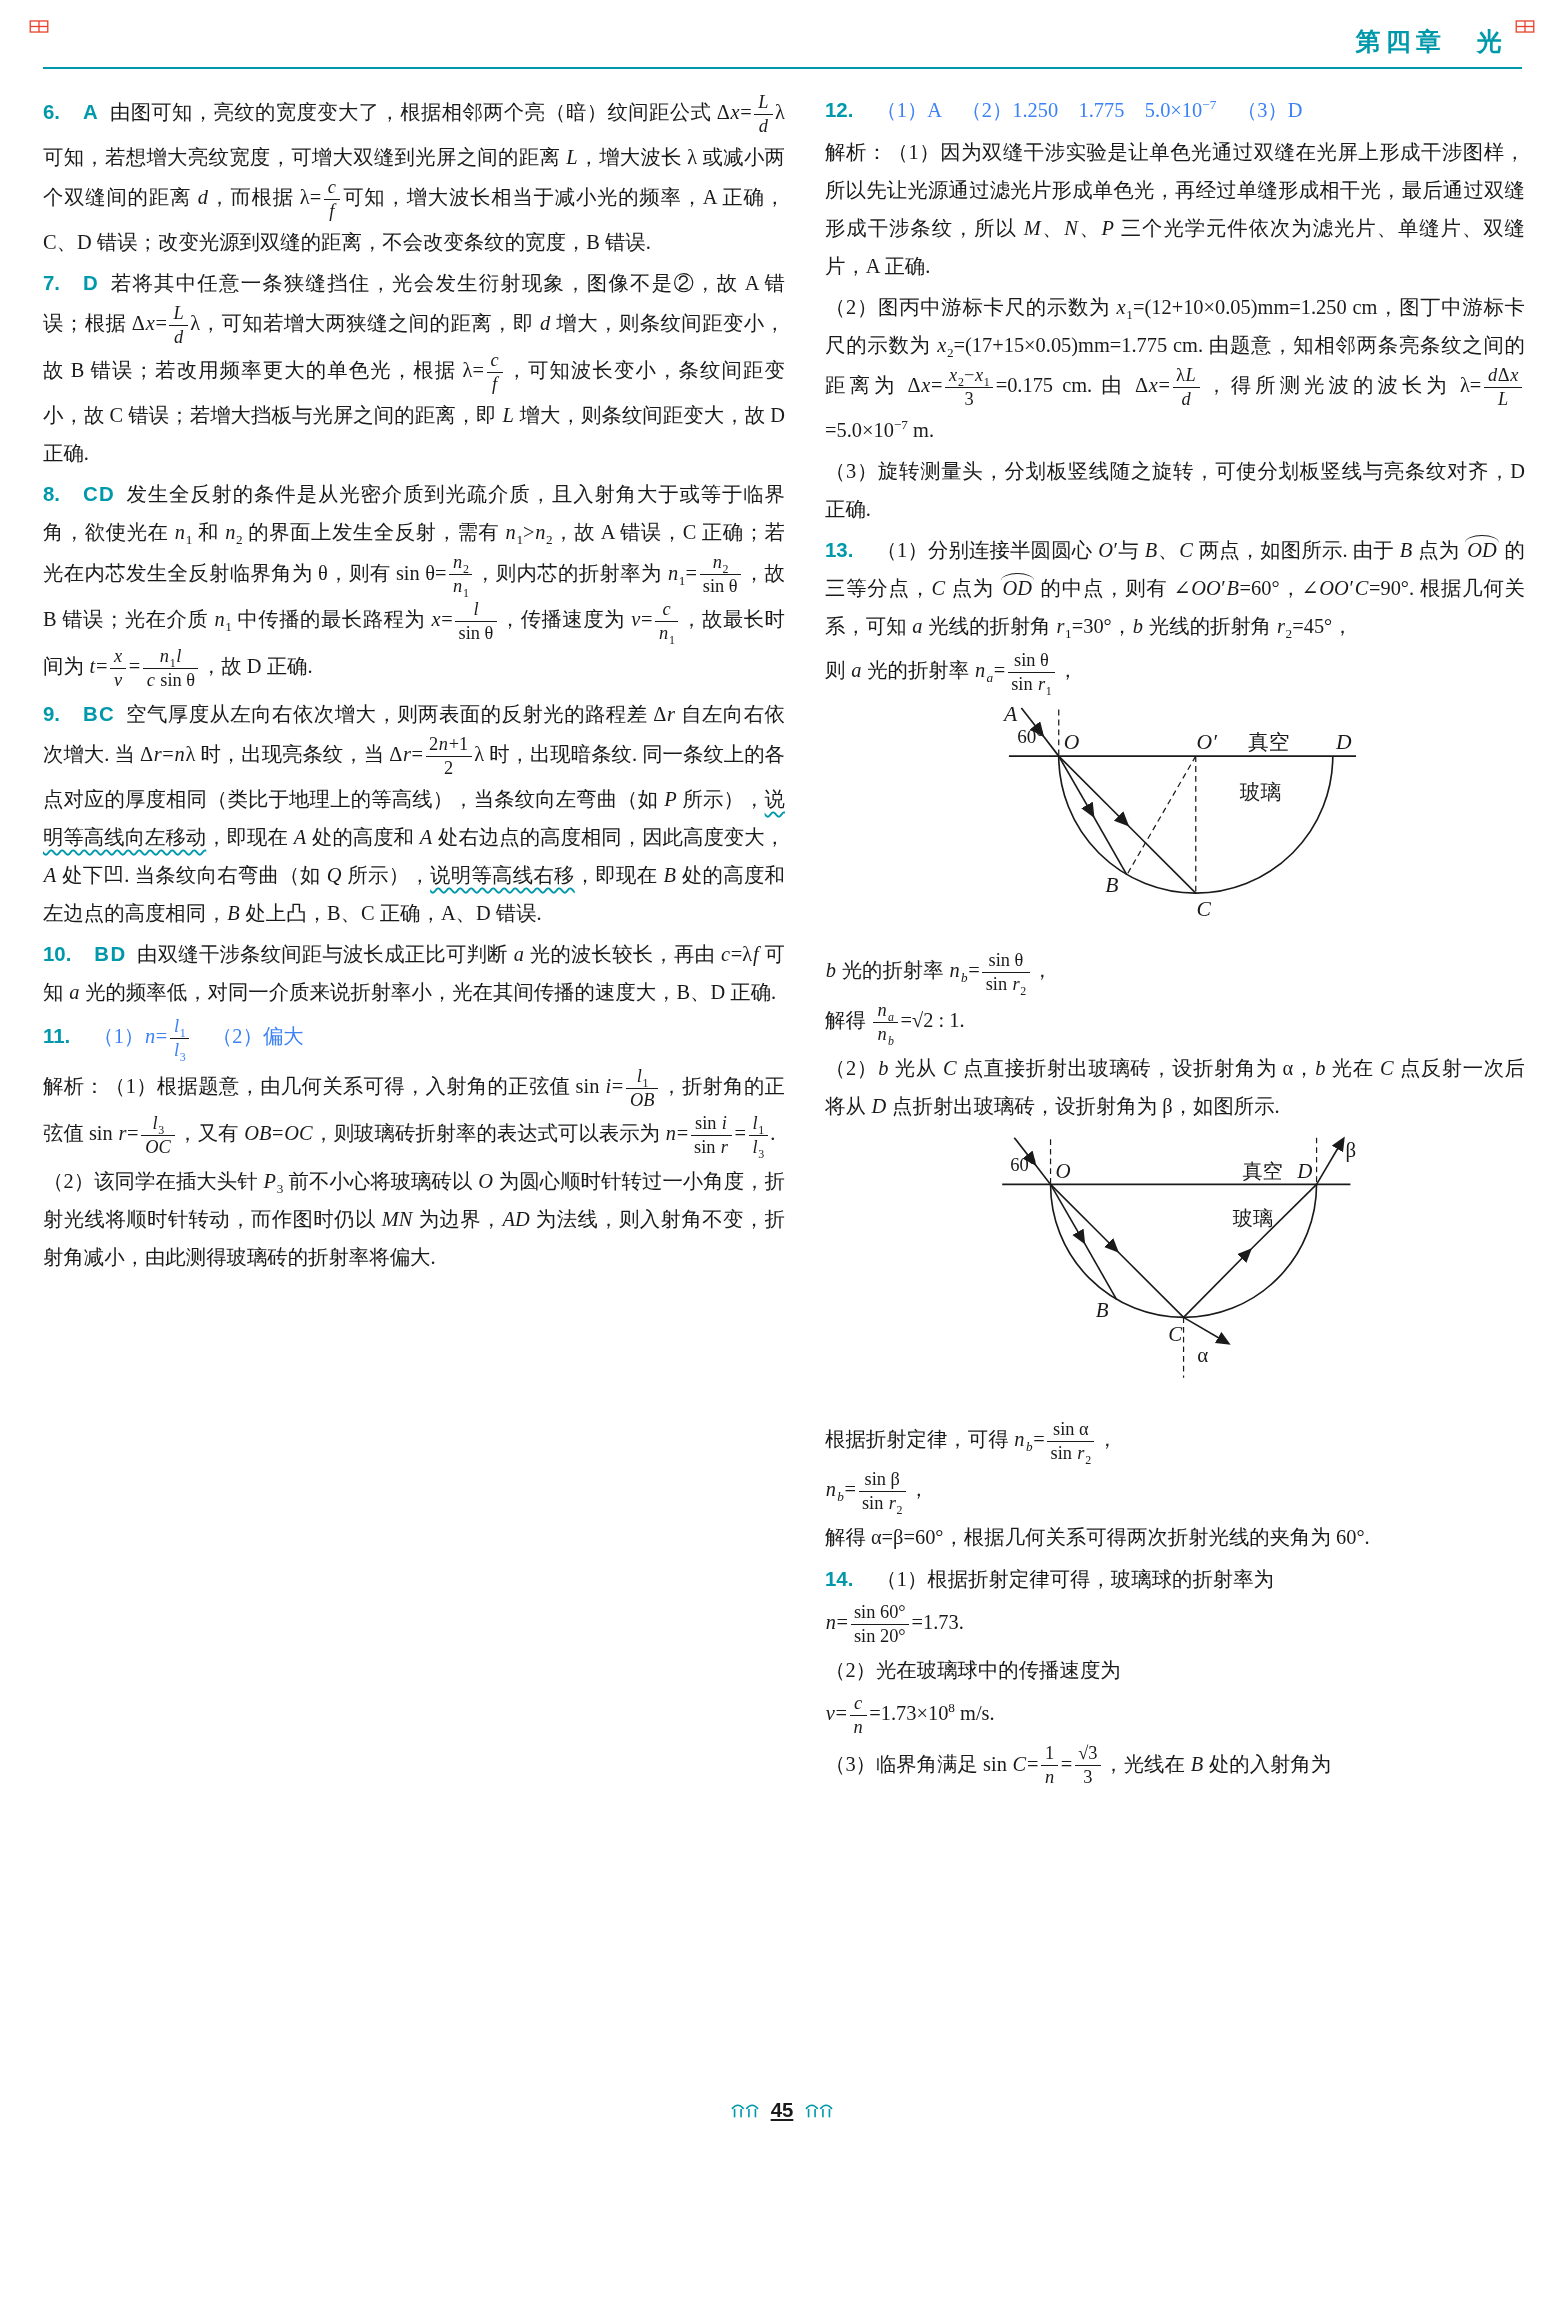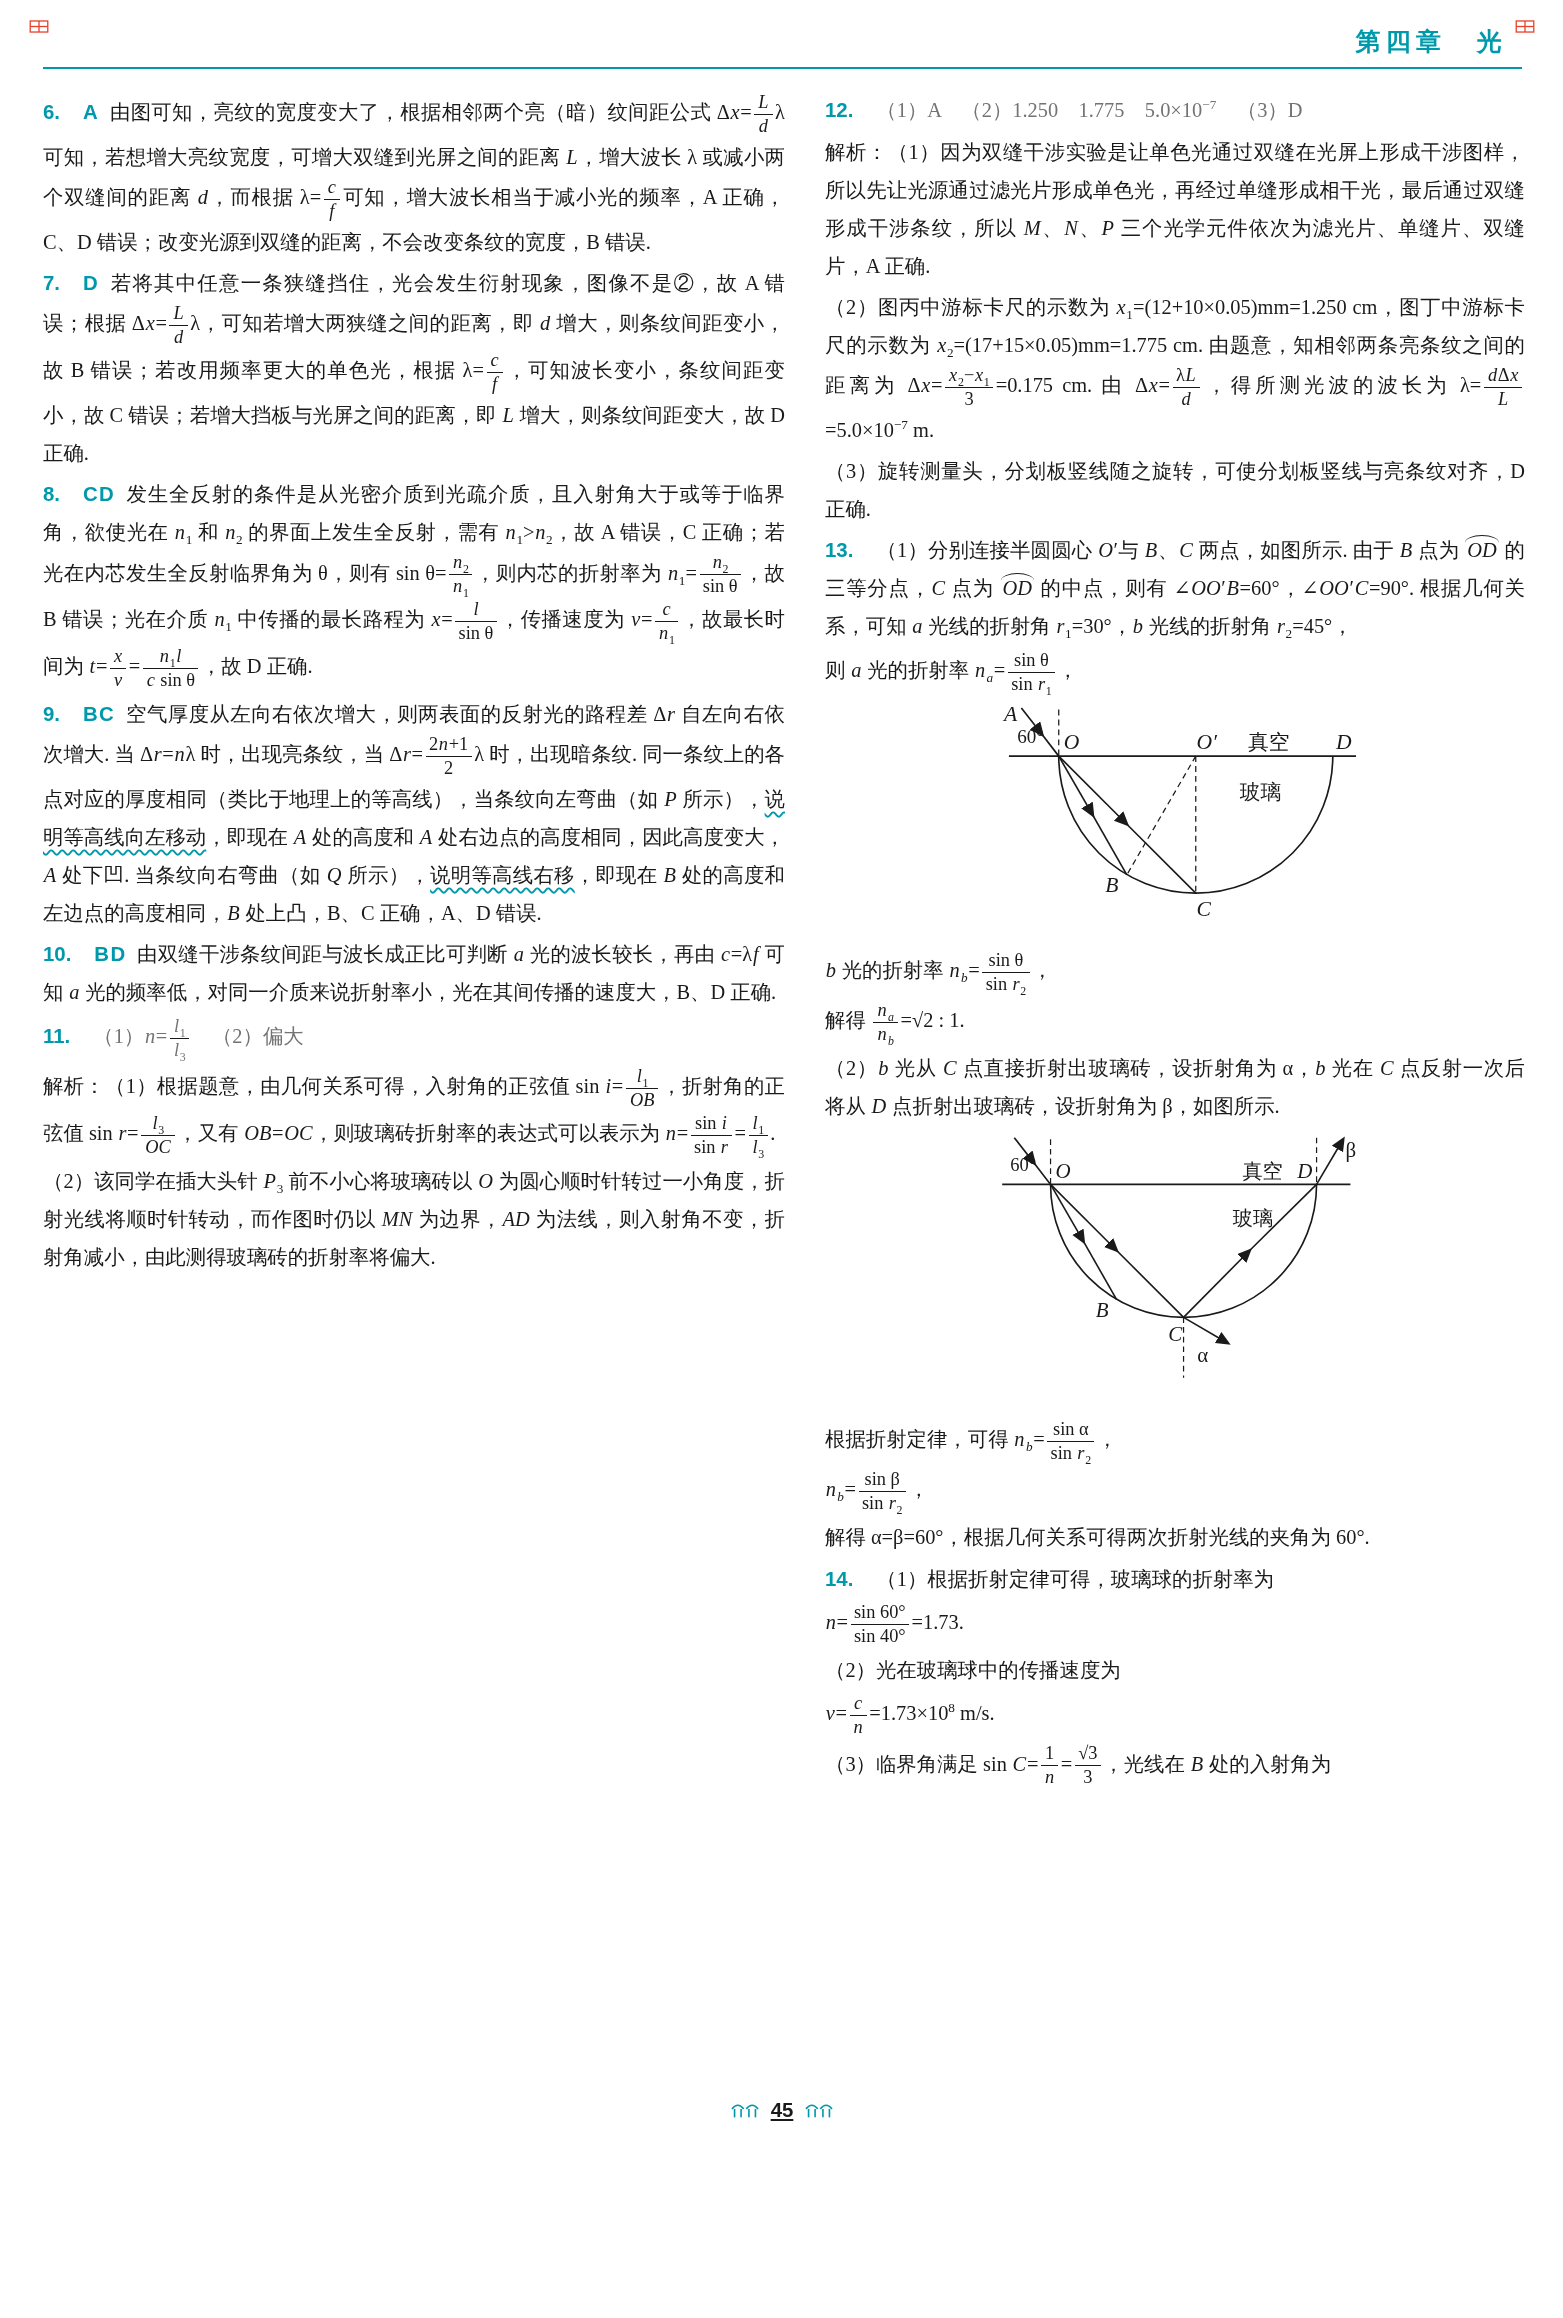--- a/index.html
+++ b/index.html
@@ -10,21 +10,21 @@
   .chapter-header{position:absolute;top:26px;right:57px;font-size:25px;font-weight:bold;
         font-family:"Liberation Sans","DejaVu Sans",sans-serif;color:#0099ab;letter-spacing:5.3px;line-height:1.2;}
   .header-rule{position:absolute;top:67px;left:43px;width:1479px;height:2px;background:#0099ab;}
   .col{position:absolute;top:88px;text-align:justify;}
   .col.left{left:43px;width:742px;}
   .col.right{left:825px;width:700px;}
   .block{margin:3.3px 0;}
   .qnum,.qans{color:#0099ab;font-weight:bold;font-family:"Liberation Sans","DejaVu Sans",sans-serif;}
   .qnum{margin-right:23px;}
   .qans{margin-right:10.5px;letter-spacing:1.3px;}
-  .teal{color:#737373;}
+  .teal{color:#3b82f6;}
   b{font-weight:normal;}
   i{font-style:italic;padding:0 0.7px;}
   sub,sup{font-size:0.65em;line-height:0;}
   .fr{display:inline-flex;flex-direction:column;vertical-align:middle;text-align:center;
       margin:0 2.6px;line-height:1.25;font-size:0.9em;}
   .fr .fn{display:block;border-bottom:1.3px solid #1a1a1a;padding:0 3.3px;}
   .fr .fd{display:block;padding:0 3.3px;}
   .wv{text-decoration-line:underline;text-decoration-style:wavy;text-decoration-color:#0099ab;text-underline-offset:5.3px;}
   .arc{position:relative;padding:0 2px;}
   .arc::before{content:"";position:absolute;left:0.7px;right:0.7px;top:-4px;height:6.6px;
@@ -216,21 +216,21 @@
             <span class="fd">sin <i>r</i><sub>2</sub></span>
           </span>，</span></div>
       <div class="block p"><span class=""><i>n</i><sub><i>b</i></sub>=<span class="fr">
             <span class="fn">sin β</span>
             <span class="fd">sin <i>r</i><sub>2</sub></span>
           </span>，</span></div>
       <div class="block p"><span class="">解得 α=β=60°，根据几何关系可得两次折射光线的夹角为 60°.</span></div>
       <div class="block item"><span class="qnum">14.</span><span class="">（1）根据折射定律可得，玻璃球的折射率为</span></div>
       <div class="block p"><span class=""><i>n</i>=<span class="fr">
             <span class="fn">sin 60°</span>
-            <span class="fd">sin 40°</span>
+            <span class="fd">sin 20°</span>
           </span>=1.73.</span></div>
       <div class="block p"><span class="">（2）光在玻璃球中的传播速度为</span></div>
       <div class="block p"><span class=""><i>v</i>=<span class="fr">
             <span class="fn"><i>c</i></span>
             <span class="fd"><i>n</i></span>
           </span>=1.73×10<sup>8</sup> m/s.</span></div>
       <div class="block p"><span class="">（3）临界角满足 sin <i>C</i>=<span class="fr">
             <span class="fn">1</span>
             <span class="fd"><i>n</i></span>
           </span>=<span class="fr">

